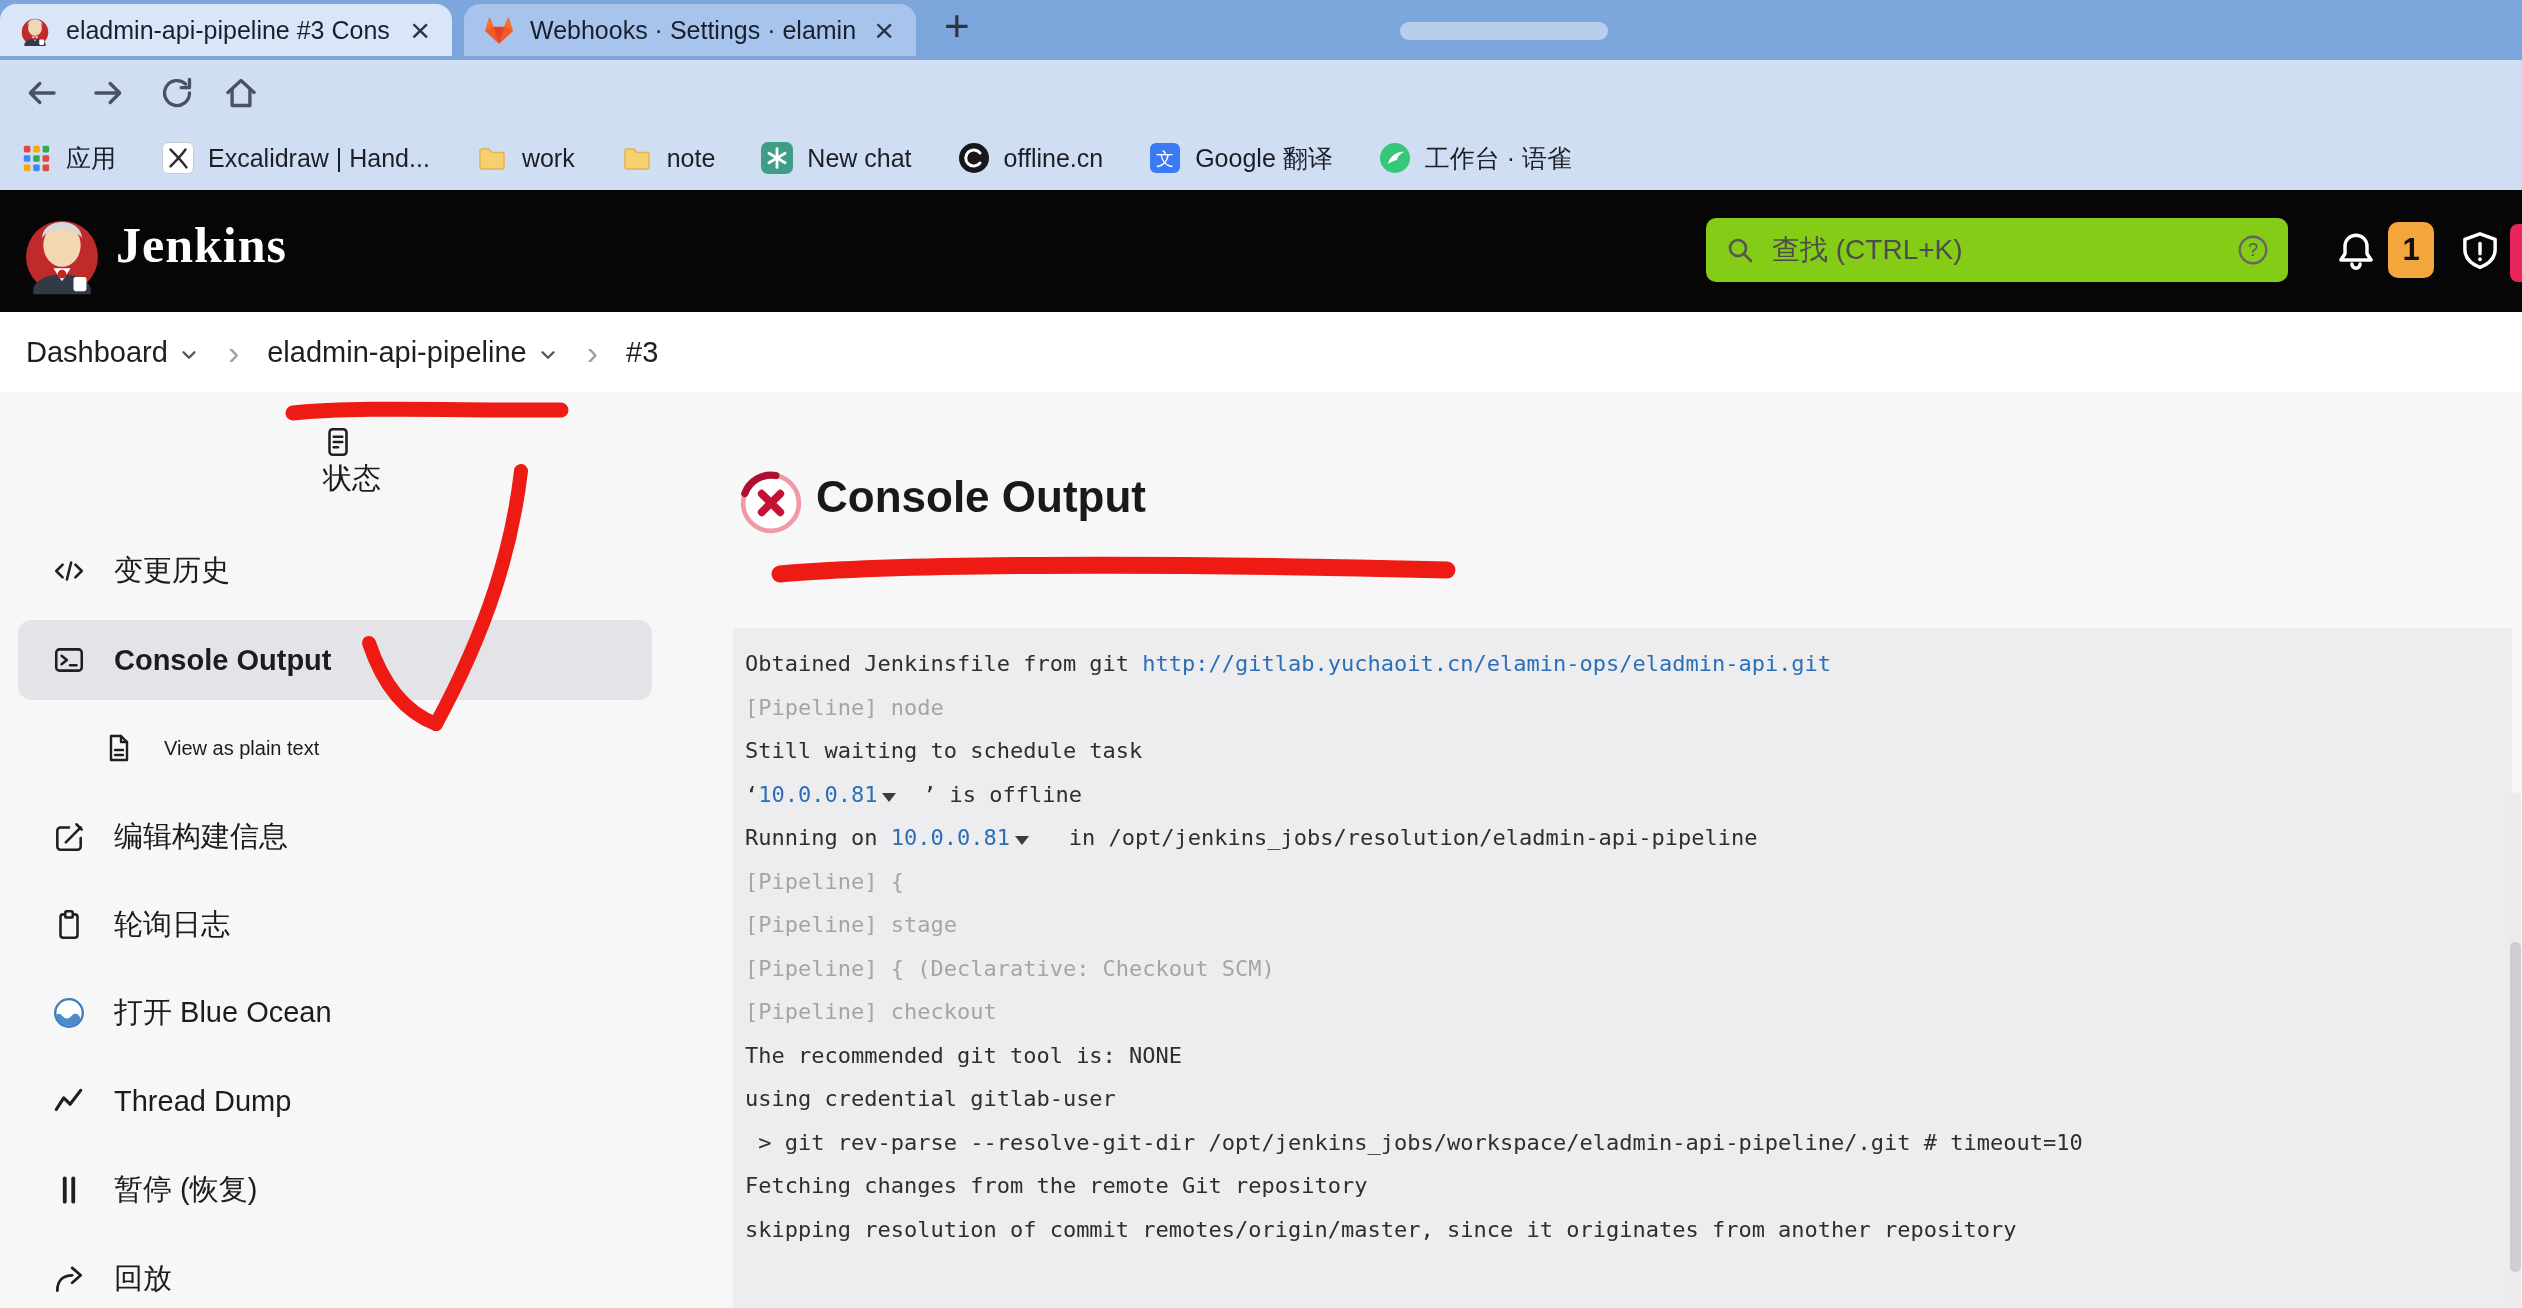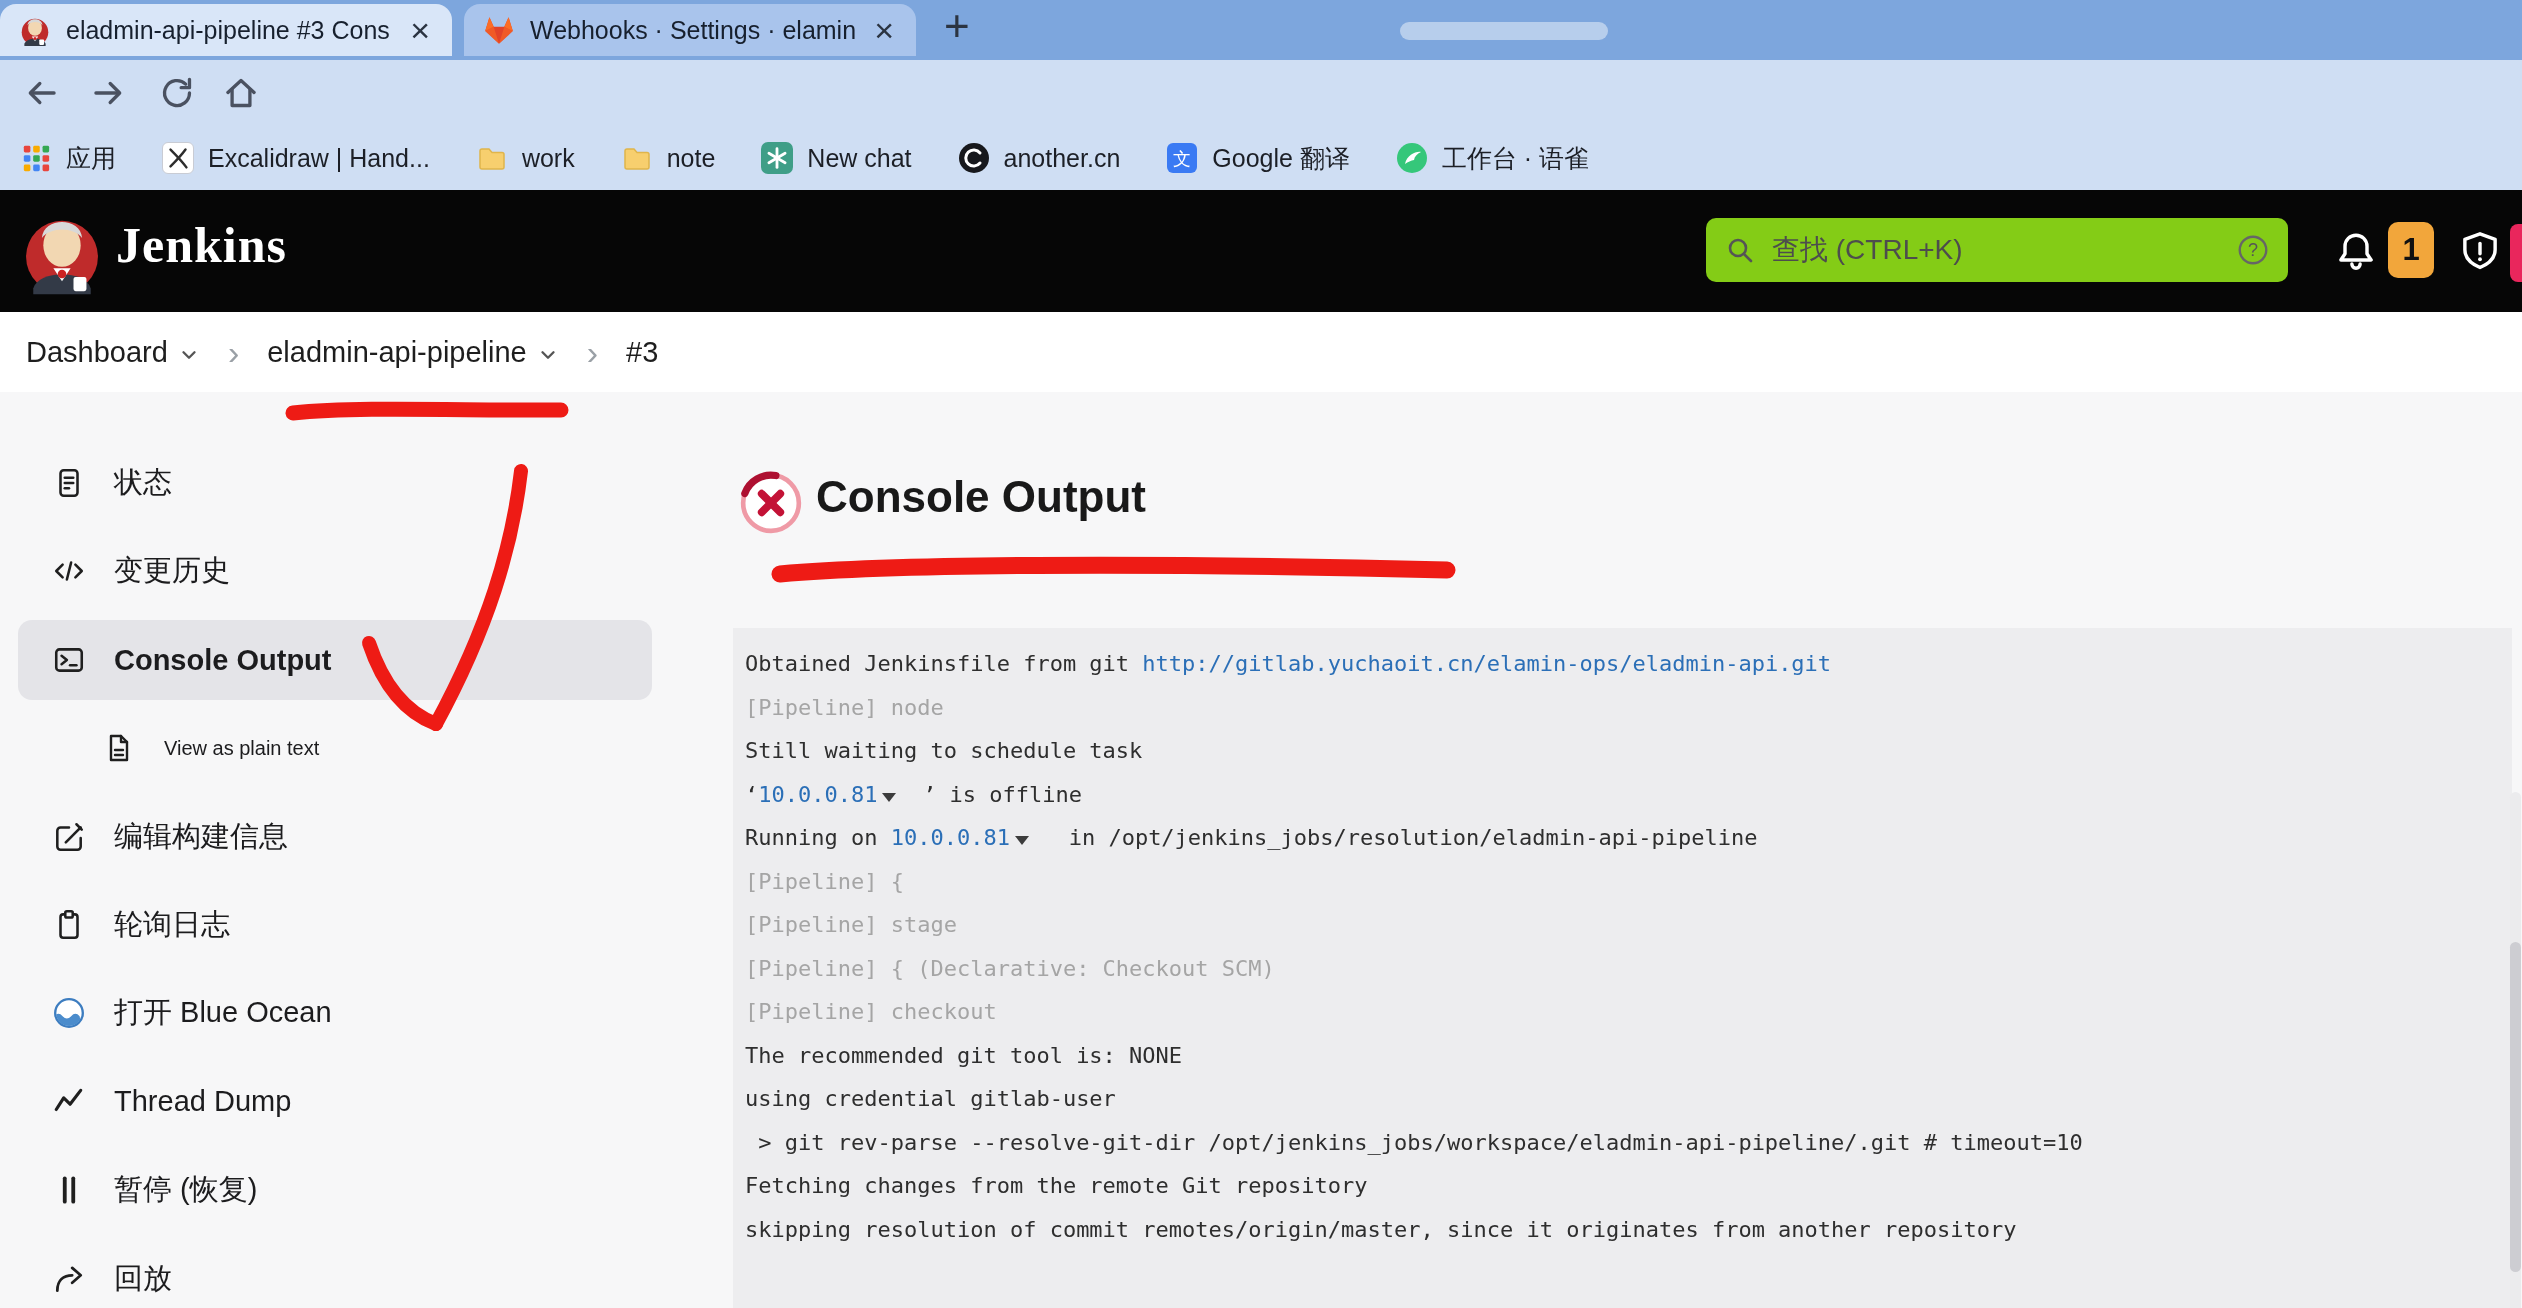--- a/index.html
+++ b/index.html
@@ -222,21 +222,21 @@
         </span>
         <span class="bm-label">New chat</span>
       </div>
       <div class="bm">
         <span class="bm-ic">
           <svg viewBox="0 0 32 32" width="32" height="32">
             <circle cx="16" cy="16" r="15" fill="#17181c"></circle>
             <path d="M22 11 a8 8 0 1 0 0 10" stroke="#fff" stroke-width="3" fill="none" stroke-linecap="round"></path>
           </svg>
         </span>
-        <span class="bm-label">another.cn</span>
+        <span class="bm-label">offline.cn</span>
       </div>
       <div class="bm">
         <span class="bm-ic">
           <svg viewBox="0 0 32 32" width="32" height="32">
             <rect x="1" y="1" width="30" height="30" rx="6" fill="#3a7af3"></rect>
             <text x="16" y="23" text-anchor="middle" font-size="18" fill="#fff">文</text>
           </svg>
         </span>
         <span class="bm-label">Google 翻译</span>
       </div>
@@ -295,21 +295,21 @@
     <span class="bc-item">eladmin-api-pipeline</span>
     <span class="bc-chev"><svg viewBox="0 0 32 32" width="22" height="22" stroke="#555" stroke-width="3.4" fill="none" stroke-linecap="round" stroke-linejoin="round">
           <polyline points="8,12 16,20 24,12"></polyline>
         </svg></span>
     <span class="bc-sep">›</span>
     <span class="bc-item">#3</span>
   </div>
 
   <div class="content">
     <div id="sidebar">
-        <div class="srow" style="top: 51px;">
+        <div class="srow" style="top: 33px; flex-direction: column;">
           <span class="sic">
             <svg viewBox="0 0 32 32" width="34" height="34" stroke="#1f1f1f" stroke-width="2.4" fill="none" stroke-linecap="round" stroke-linejoin="round">
               <rect x="8" y="4" width="16" height="24" rx="3"></rect>
               <line x1="12" y1="11" x2="20" y2="11"></line>
               <line x1="12" y1="16" x2="20" y2="16"></line>
               <line x1="12" y1="21" x2="16" y2="21"></line>
             </svg>
           </span>
           <span>状态</span>
         </div>

